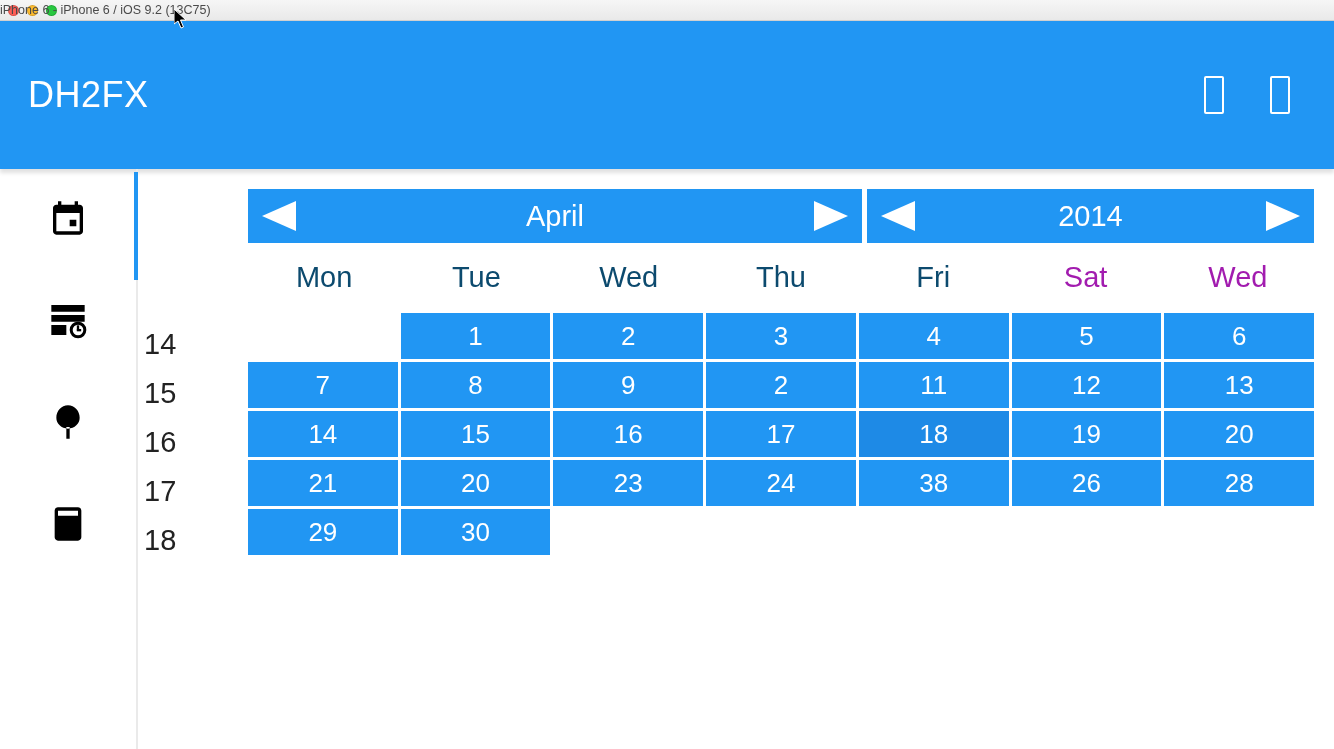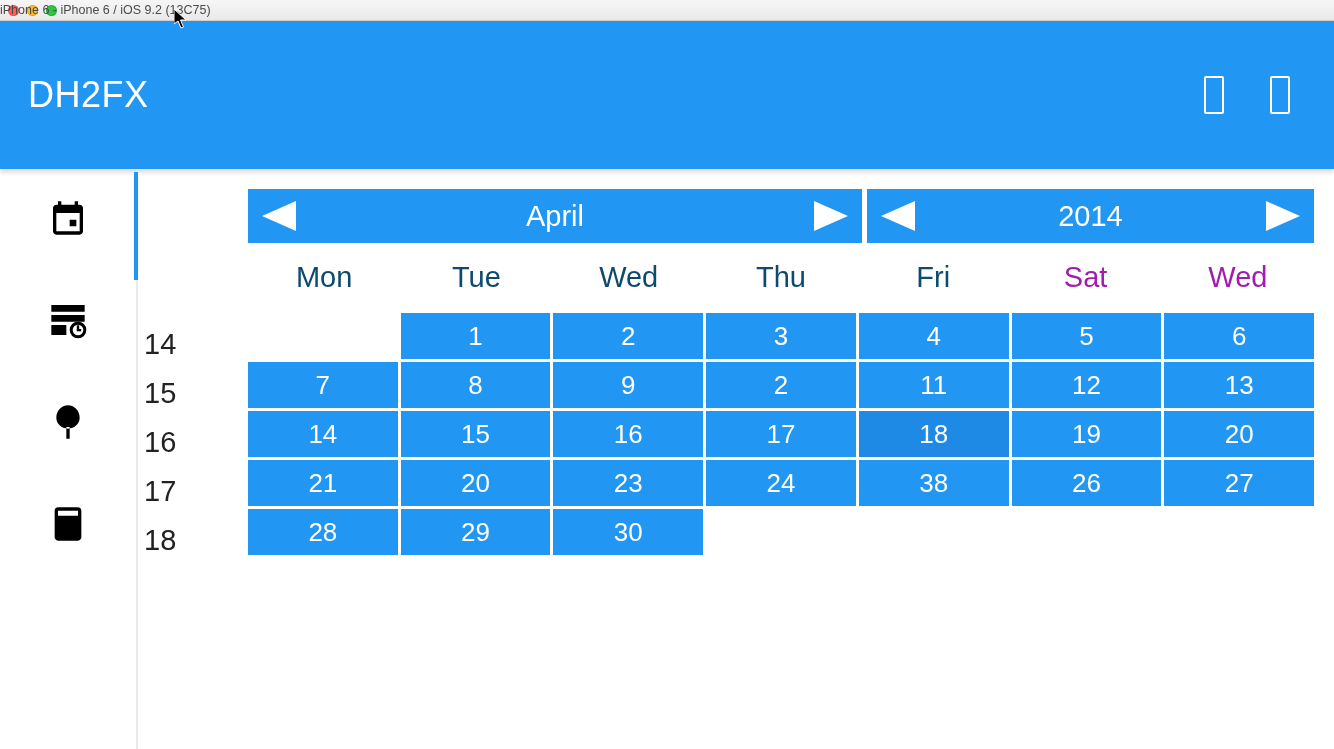--- a/index.html
+++ b/index.html
@@ -210,21 +210,20 @@
           <div class="day">17</div>
           <div class="day selected">18</div>
           <div class="day">19</div>
           <div class="day">20</div>
           <div class="day">21</div>
           <div class="day">20</div>
           <div class="day">23</div>
           <div class="day">24</div>
           <div class="day">38</div>
           <div class="day">26</div>
-          <div class="day">27</div>
           <div class="day">28</div>
           <div class="day">29</div>
           <div class="day">30</div>
           <div class="day empty"></div>
           <div class="day empty"></div>
           <div class="day empty"></div>
           <div class="day empty"></div>
         </div>
 
     </div>

